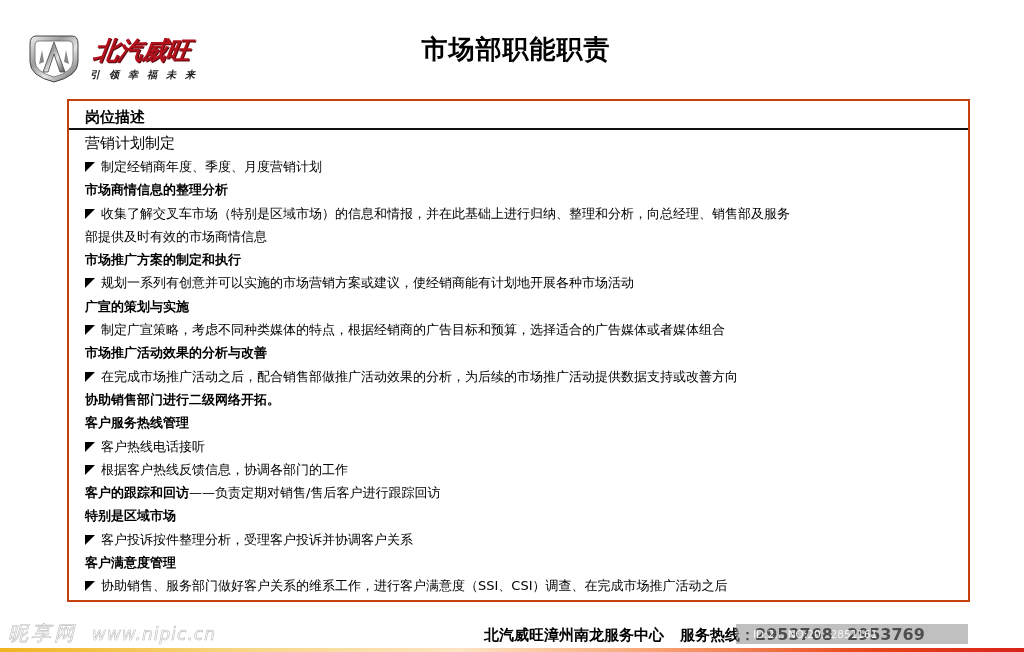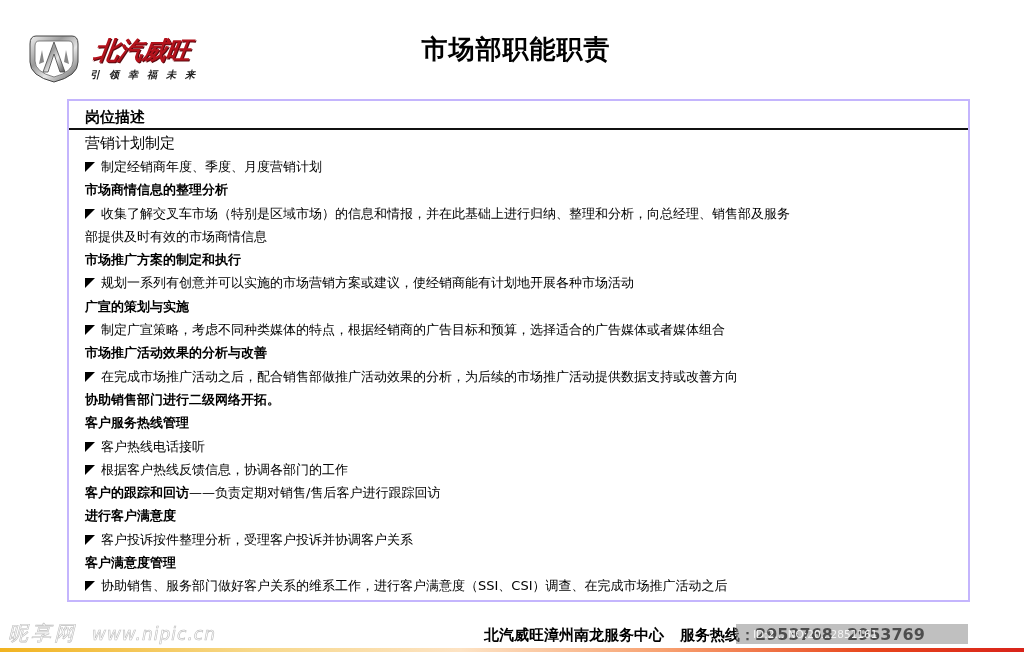--- a/index.html
+++ b/index.html
@@ -26,21 +26,21 @@
     font-size: 10px; font-style: italic; font-weight: bold;
     color: #222; letter-spacing: 9px; white-space: nowrap;
   }
   .page-title {
     position: absolute; left: 0; width: 1024px; top: 32px;
     text-align: center; font-size: 26px; font-weight: bold; letter-spacing: 1px;
     padding-left: 4px;
   }
   .box {
     position: absolute; left: 67px; top: 99px; width: 903px; height: 503px;
-    border: 2px solid #c4b5fd; box-sizing: border-box;
+    border: 2px solid #c2410c; box-sizing: border-box;
   }
   .box-header {
     height: 29px; border-bottom: 2px solid #111; box-sizing: border-box;
     position: relative;
   }
   .box-header span {
     position: absolute; left: 16px; bottom: 1px;
     font-size: 15px; font-weight: bold;
   }
   .content {
@@ -129,21 +129,21 @@
           </svg></span><span>在完成市场推广活动之后，配合销售部做推广活动效果的分析，为后续的市场推广活动提供数据支持或改善方向</span></div>
       <div class="h"><span>协助销售部门进行二级网络开拓。</span></div>
       <div class="h"><span>客户服务热线管理</span></div>
       <div class="b"><span class="bullet"><svg viewBox="0 0 10 10" width="10" height="10">
             <path d="M0 0 H10 L0 10 Z" fill="#000"></path>
           </svg></span><span>客户热线电话接听</span></div>
       <div class="b"><span class="bullet"><svg viewBox="0 0 10 10" width="10" height="10">
             <path d="M0 0 H10 L0 10 Z" fill="#000"></path>
           </svg></span><span>根据客户热线反馈信息，协调各部门的工作</span></div>
       <div class="h"><span>客户的跟踪和回访</span><span class="plain">——负责定期对销售/售后客户进行跟踪回访</span></div>
-      <div class="h"><span>进行客户满意度</span></div>
+      <div class="h"><span>特别是区域市场</span></div>
       <div class="b"><span class="bullet"><svg viewBox="0 0 10 10" width="10" height="10">
             <path d="M0 0 H10 L0 10 Z" fill="#000"></path>
           </svg></span><span>客户投诉按件整理分析，受理客户投诉并协调客户关系</span></div>
       <div class="h"><span>客户满意度管理</span></div>
       <div class="b"><span class="bullet"><svg viewBox="0 0 10 10" width="10" height="10">
             <path d="M0 0 H10 L0 10 Z" fill="#000"></path>
           </svg></span><span>协助销售、服务部门做好客户关系的维系工作，进行客户满意度（SSI、CSI）调查、在完成市场推广活动之后</span></div>
     </div>
 </div>
 

